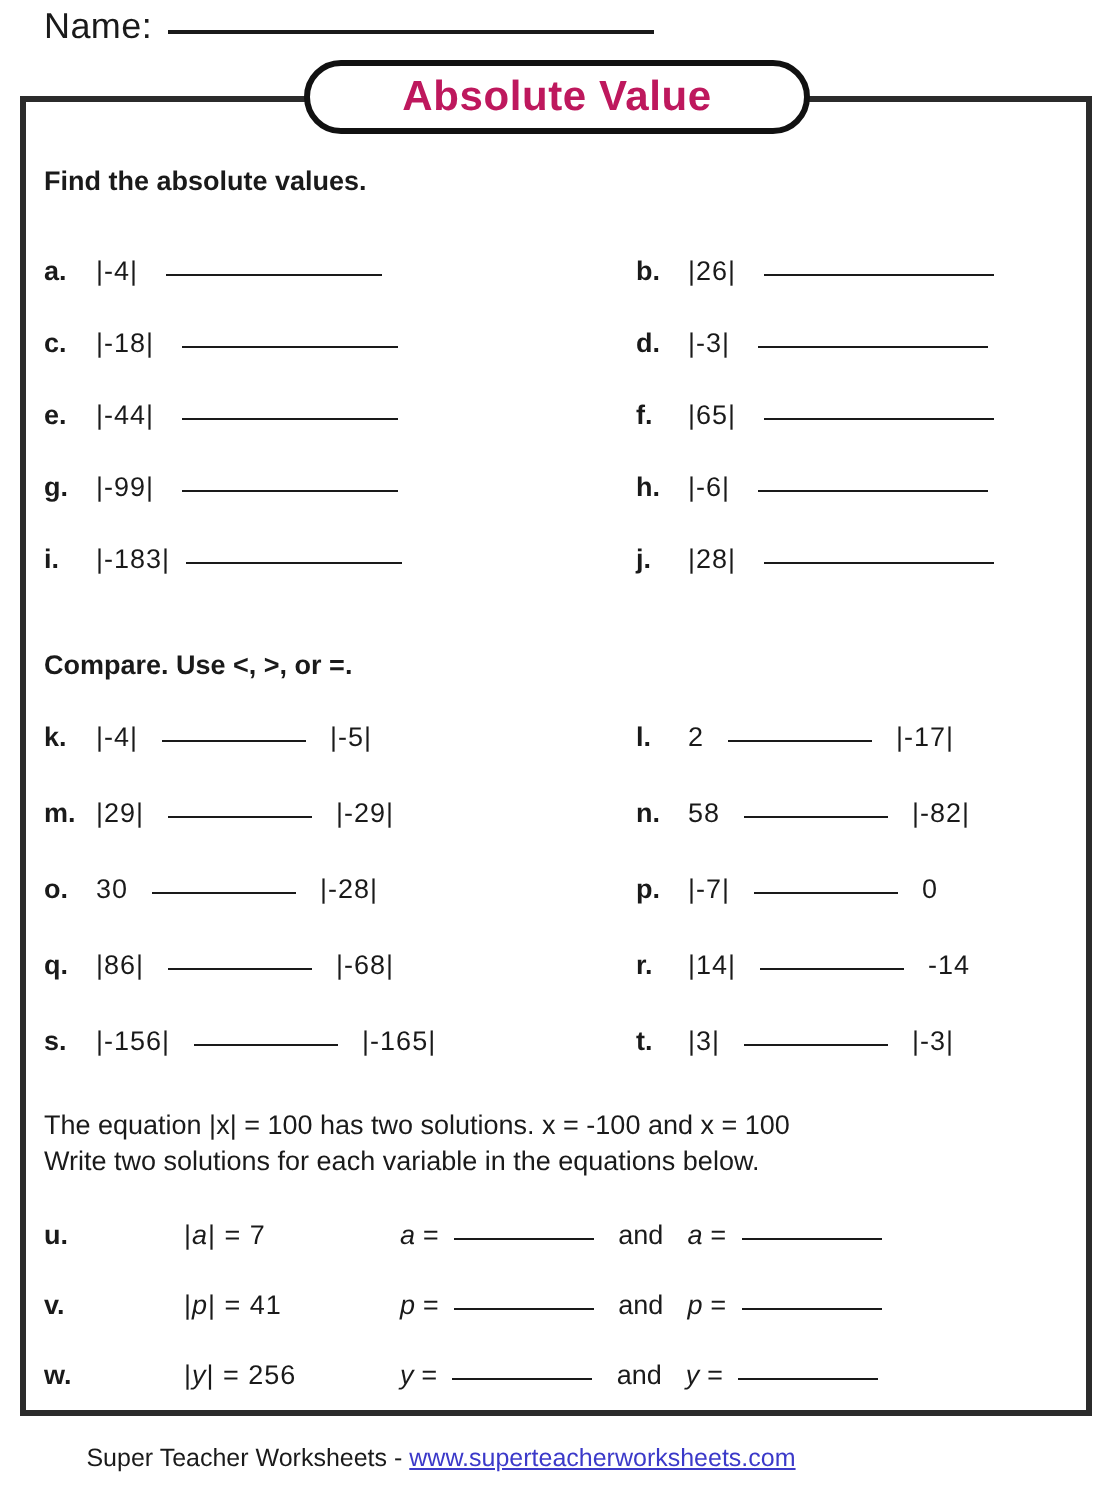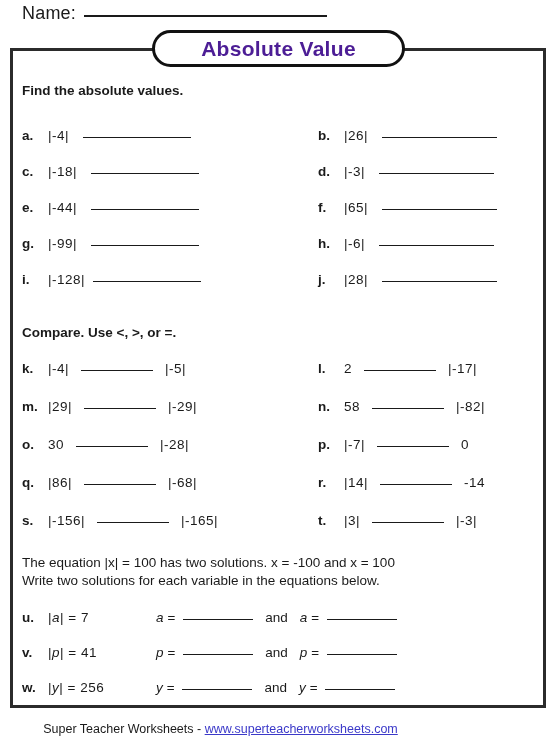--- a/index.html
+++ b/index.html
@@ -61,21 +61,21 @@
     box-sizing: border-box;
     display: flex;
     align-items: center;
     justify-content: center;
     z-index: 5;
   }
   .title-text {
     font-size: 21px;
     font-weight: bold;
     letter-spacing: .3px;
-    color: #4c1d95;
+    color: #be185d;
     white-space: nowrap;
   }
 
   
   .heading {
     position: absolute;
     font-size: 13.5px;
     font-weight: bold;
     white-space: nowrap;
   }
@@ -118,21 +118,21 @@
     line-height: 18px;
     white-space: nowrap;
   }
   .eqrow {
     position: absolute;
     display: flex;
     align-items: baseline;
     white-space: nowrap;
     font-size: 13.5px;
   }
-  .eq-left { width: 108px; flex: 0 0 108px; letter-spacing: .5px; }
+  .eq-left { width: 108px; flex: 0 0 108px; letter-spacing: .5px; margin-left: 44px; }
   .var { font-style: italic; }
   .eq-and { margin: 0 12px; }
 
   
   .footer {
     position: absolute;
     left: 0;
     top: 722px;
     width: 441px;
     text-align: center;
@@ -175,21 +175,21 @@
   <span class="expr">|-44|</span>
   <span class="blank b-long"></span>
 </div>
 <div class="prob" style="left:22px; top:236px;">
   <span class="ltr">g.</span>
   <span class="expr">|-99|</span>
   <span class="blank b-long"></span>
 </div>
 <div class="prob" style="left:22px; top:272px;">
   <span class="ltr">i.</span>
-  <span class="expr">|-128|</span>
+  <span class="expr">|-183|</span>
   <span class="blank b-long" style="margin-left:8px;"></span>
 </div>
 
 <div class="prob" style="left:318px; top:128px;">
   <span class="ltr">b.</span>
   <span class="expr">|26|</span>
   <span class="blank b-long" style="width:115px;"></span>
 </div>
 <div class="prob" style="left:318px; top:164px;">
   <span class="ltr">d.</span>

